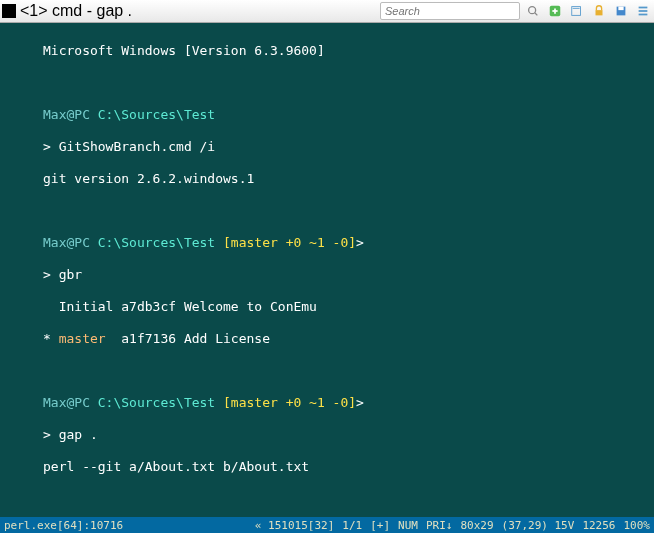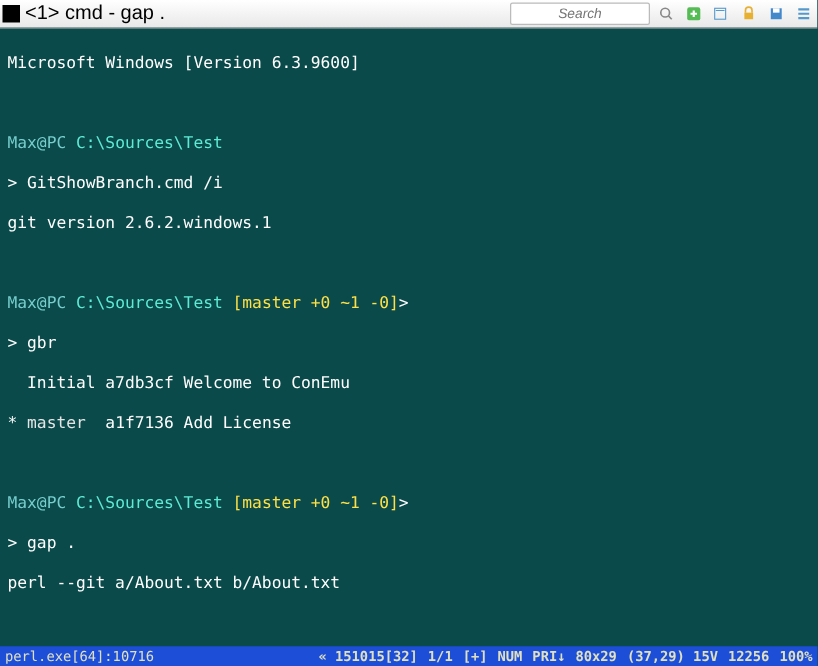--- a/index.html
+++ b/index.html
@@ -1,34 +1,34 @@
 <!DOCTYPE html>
 <html><head>
 <meta charset="utf-8">
 <style>
 * { margin: 0; padding: 0; box-sizing: border-box; }
 body { width: 654px; height: 533px; font-family: Consolas, monospace; font-size: 13px; background: #0a4a4a; overflow: hidden; }
 .titlebar { height: 23px; background: linear-gradient(#fff, #e8e8e8); border-bottom: 1px solid #aaa; display: flex; align-items: center; padding: 0 2px; gap: 4px; }
 .titlebar-icon { width: 14px; height: 14px; background: #000; display: inline-block; }
 .titlebar-title { font-family: 'Segoe UI', sans-serif; font-size: 16px; color: #000; flex-shrink: 0; }
 .spacer { flex: 1; }
-.search { width: 112px; height: 18px; border: 1px solid #bbb; border-radius: 2px; padding: 0 4px; font-size: 11px; font-style: italic; color: #999; font-family: 'Segoe UI', sans-serif; background: #fff; text-align: center; }
+.search { width: 140px; height: 18px; border: 1px solid #bbb; border-radius: 2px; padding: 0 4px; font-size: 11px; font-style: italic; color: #999; font-family: 'Segoe UI', sans-serif; background: #fff; }
 .tb-btn { width: 18px; height: 18px; display: inline-flex; align-items: center; justify-content: center; cursor: pointer; }
 .tb-btn svg { width: 14px; height: 14px; }
-.terminal { background: #0a4a4a; color: #ccc; padding: 4px 6px; height: 494px; line-height: 16px; font-size: 13px; white-space: pre; overflow: hidden; }
+.terminal { background: #0a4a4a; color: #ccc; padding: 4px 6px; height: 494px; line-height: 16px; font-size: 13px; white-space: pre; overflow: hidden; margin-left: 37px; }
 .line { white-space: pre; }
 .user { color: #7cc; }
 .path { color: #5eead4; }
 .branch { color: #fde047; }
 .white { color: #fff; }
 .magenta { color: #d63384; }
-.green { color: #e5e5e5; }
-.statusbar { position: absolute; bottom: 0; left: 0; width: 654px; height: 16px; background: #1d4ed8; color: #e0e0c0; font-size: 11px; display: flex; align-items: center; padding: 0 4px; gap: 6px; font-family: Consolas, monospace; }
+.green { color: #fdba74; }
+.statusbar { position: absolute; bottom: 0; left: 0; width: 654px; height: 16px; background: #0369a1; color: #e0e0c0; font-size: 11px; display: flex; align-items: center; padding: 0 4px; gap: 6px; font-family: Consolas, monospace; }
 .statusbar .sb-left { flex-shrink: 0; }
-.statusbar .sb-right { margin-left: auto; display: flex; gap: 8px; font-weight: bold; }
+.statusbar .sb-right { margin-left: auto; display: flex; gap: 8px; }
 </style>
 </head>
 <body>
 
 <div class="titlebar">
   <span class="titlebar-icon"></span>
   <span class="titlebar-title">&lt;1&gt; cmd - gap .</span>
   <span class="spacer"></span>
   <input class="search" placeholder="Search" style="">
   <span class="tb-btn">

